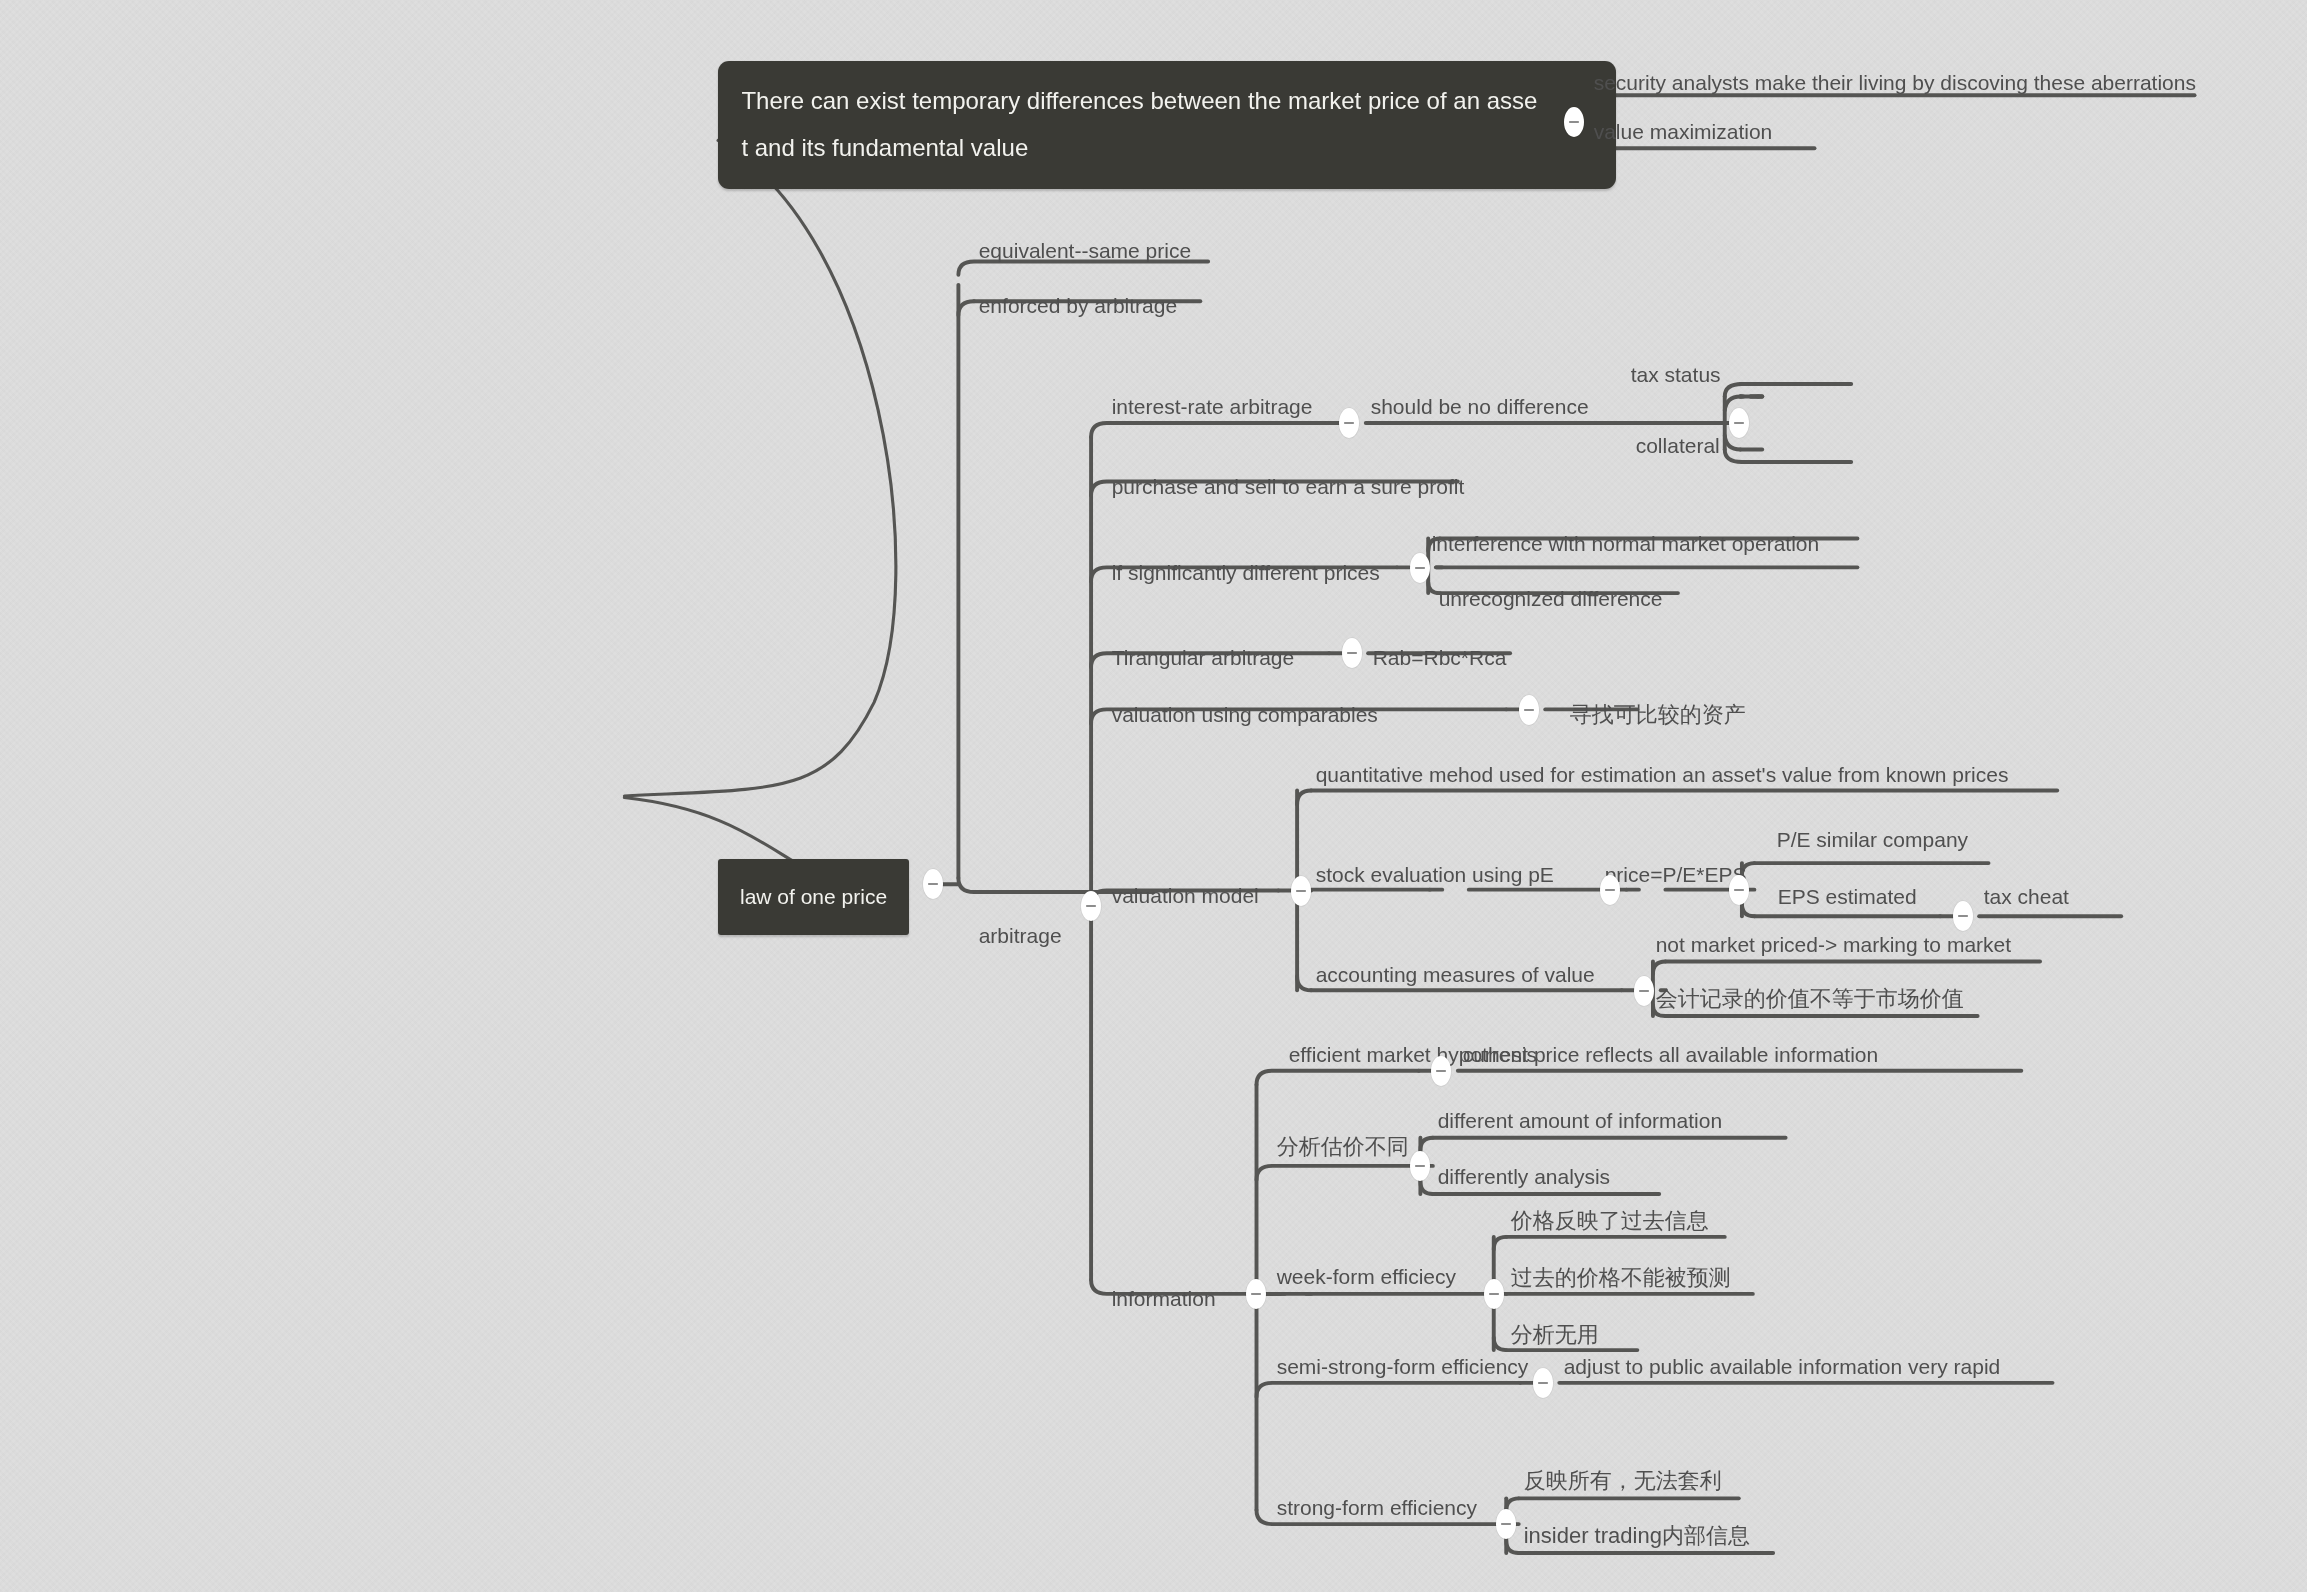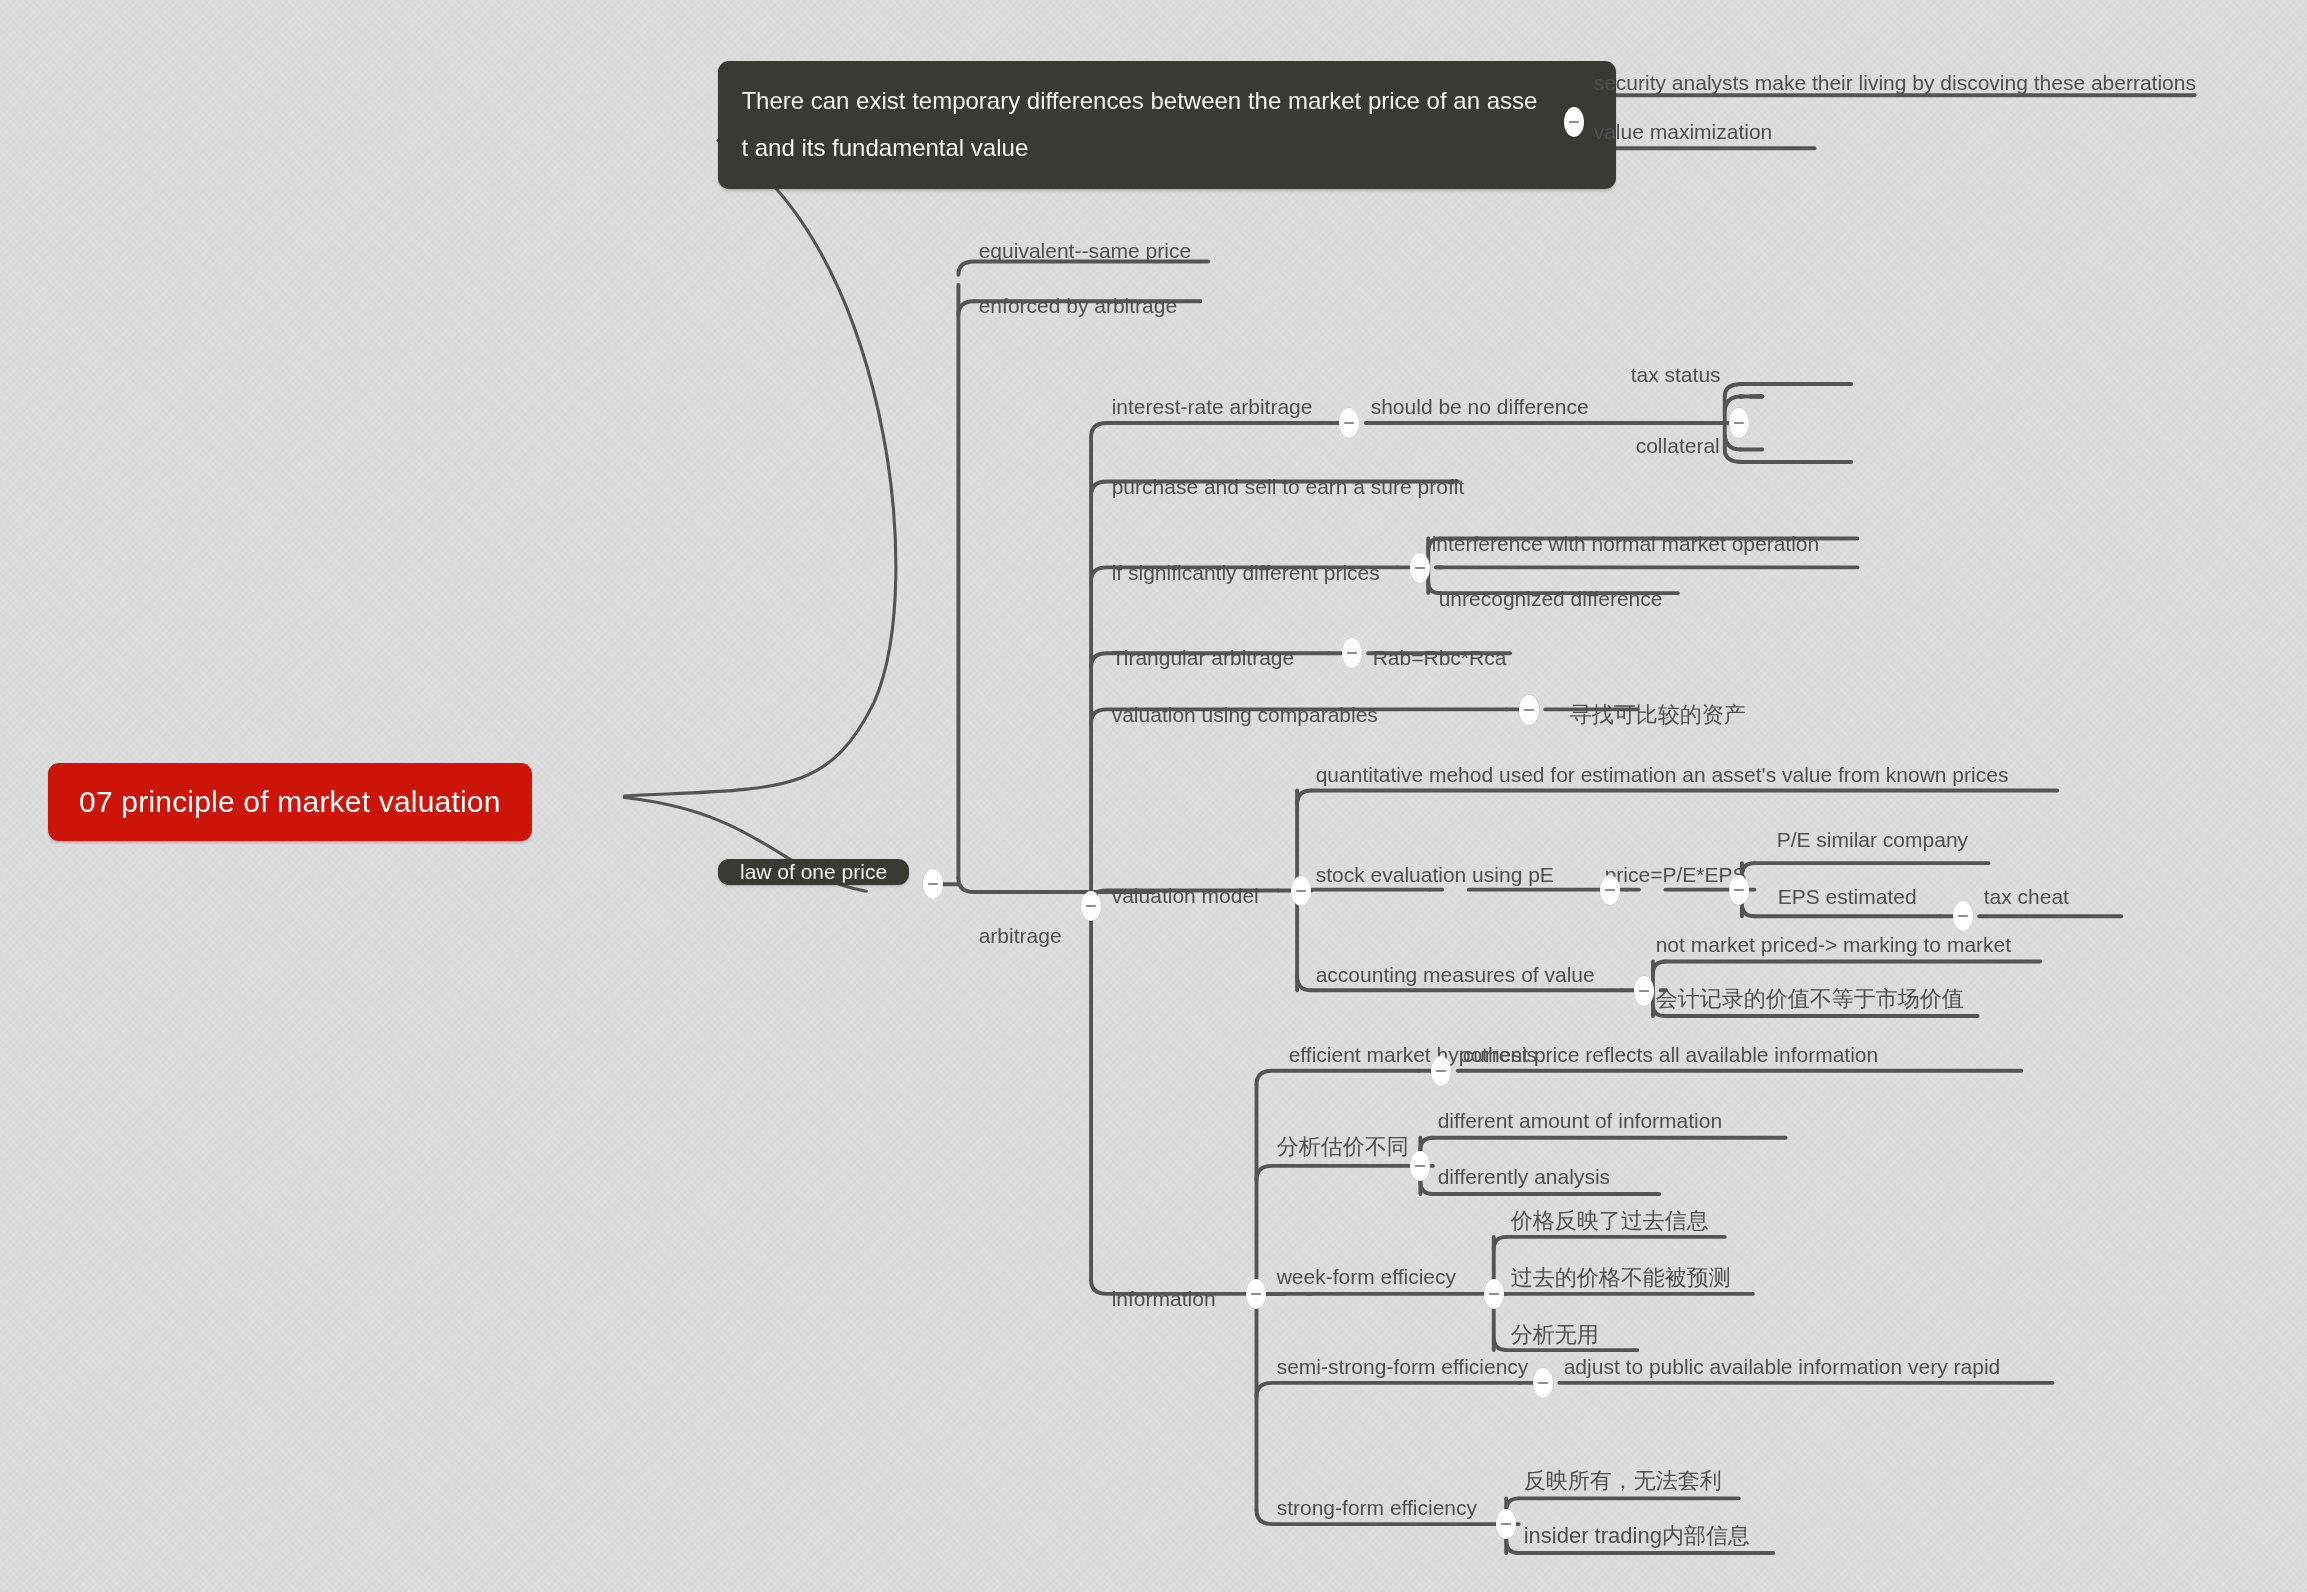--- a/index.html
+++ b/index.html
@@ -47,22 +47,22 @@
     border-radius: 11px;
     font-size: 30px;
     padding: 20px 31px;
     box-shadow: 0 1.6px 2.3px rgba(0,0,0,0.18);
     letter-spacing: 0.2px;
   }
 
   .node.dark {
     background: #3a3a35;
     color: #f2f2ee;
-    border-radius: 11px;
-    padding: 0 22px;
+    border-radius: 3px;
+    padding: 25px 22px;
     box-shadow: 0 1.6px 2.3px rgba(0,0,0,0.18);
   }
 
   .node.dark.big {
     font-size: 24px;
     line-height: 1.95;
     padding: 17px 23.4px;
     white-space: normal;
     border-radius: 11px;
   }
@@ -232,23 +232,20 @@
 
       <path d="M 1946 1920 Q 1930 1920 1930 1936"></path>
       <path d="M 1930 1920 L 1930 1990"></path>
       <path d="M 1946 1990 Q 1930 1990 1930 1974"></path>
       <path d="M 1946 1920 L 2228 1920"></path>
       <path d="M 1946 1990 L 2272 1990"></path>
 
     </g>
   </svg>
 
-  <div class="node root" style="left:48px; top:763px;">
-    <span>07 principle of market valuation</span>
-  </div>
 
   <div class="node dark big" style="left:718px; top:61px; width:898px;">
     <div>There can exist temporary differences between the market price of an asse</div>
     <div>t and its fundamental value</div>
   </div>
 
   <div class="node plain" style="left:1589px; top:70px;">
     <span>security analysts make their living by discoving these aberrations</span>
   </div>
 

